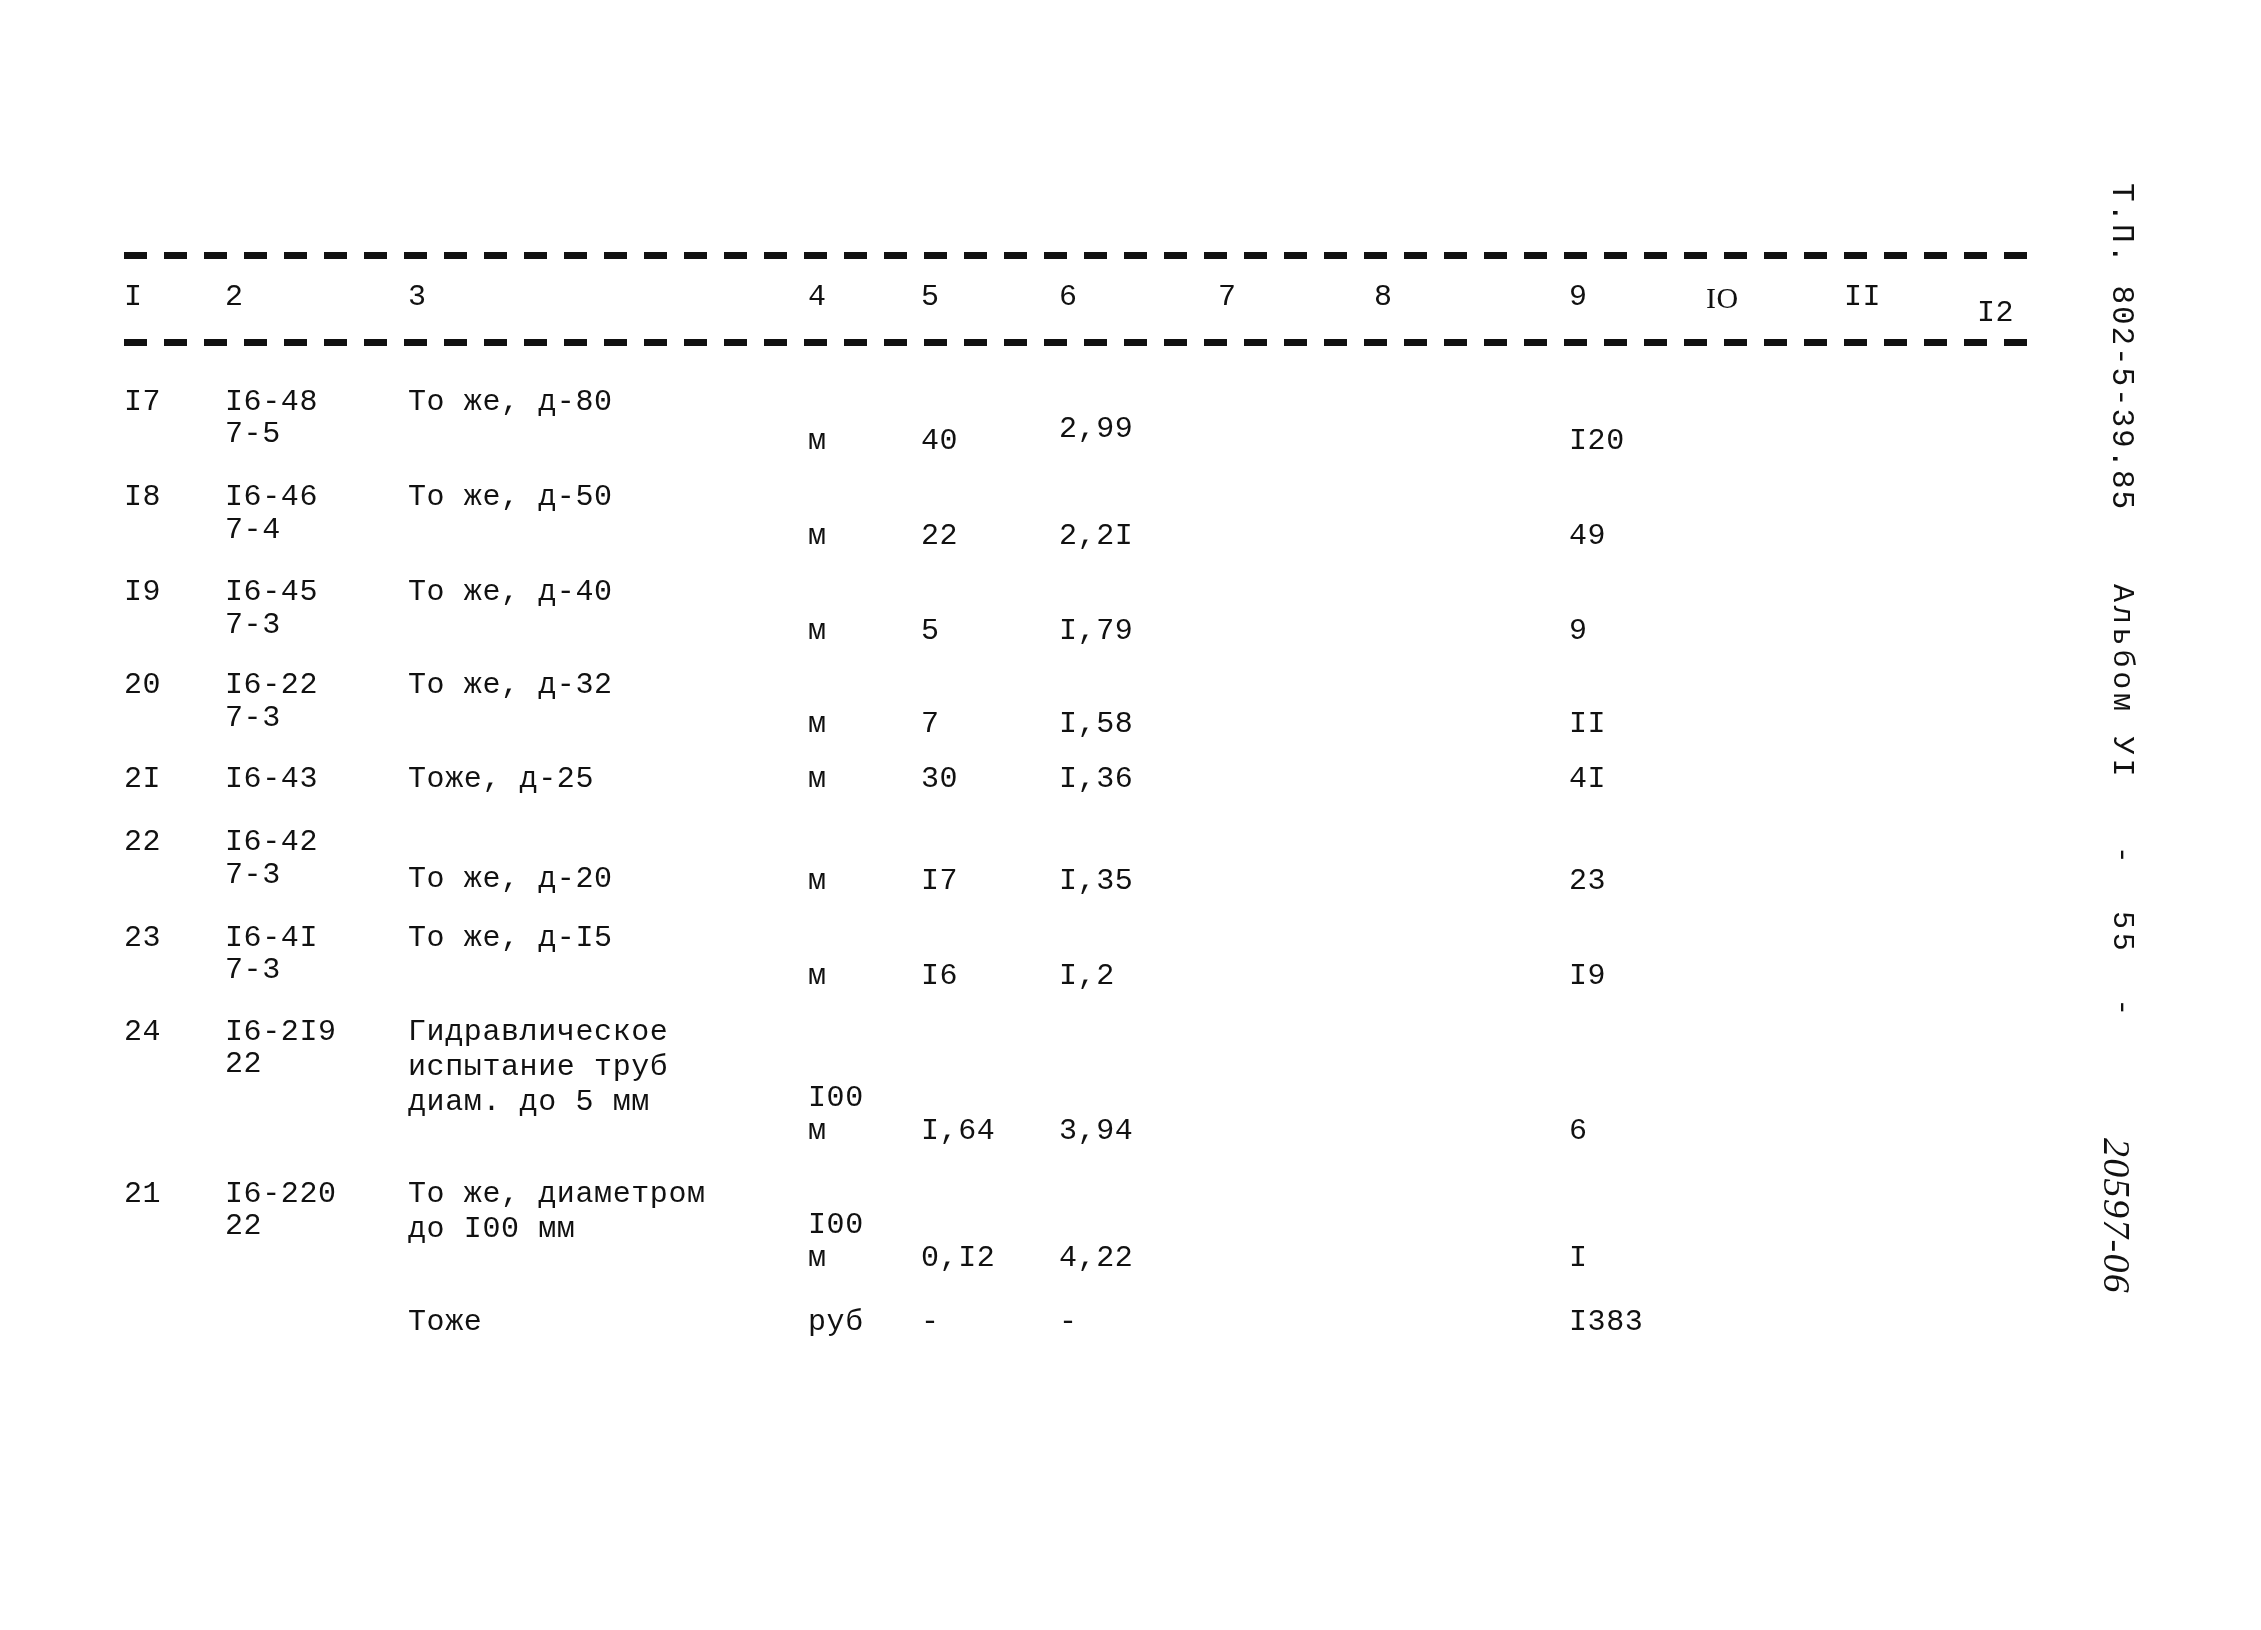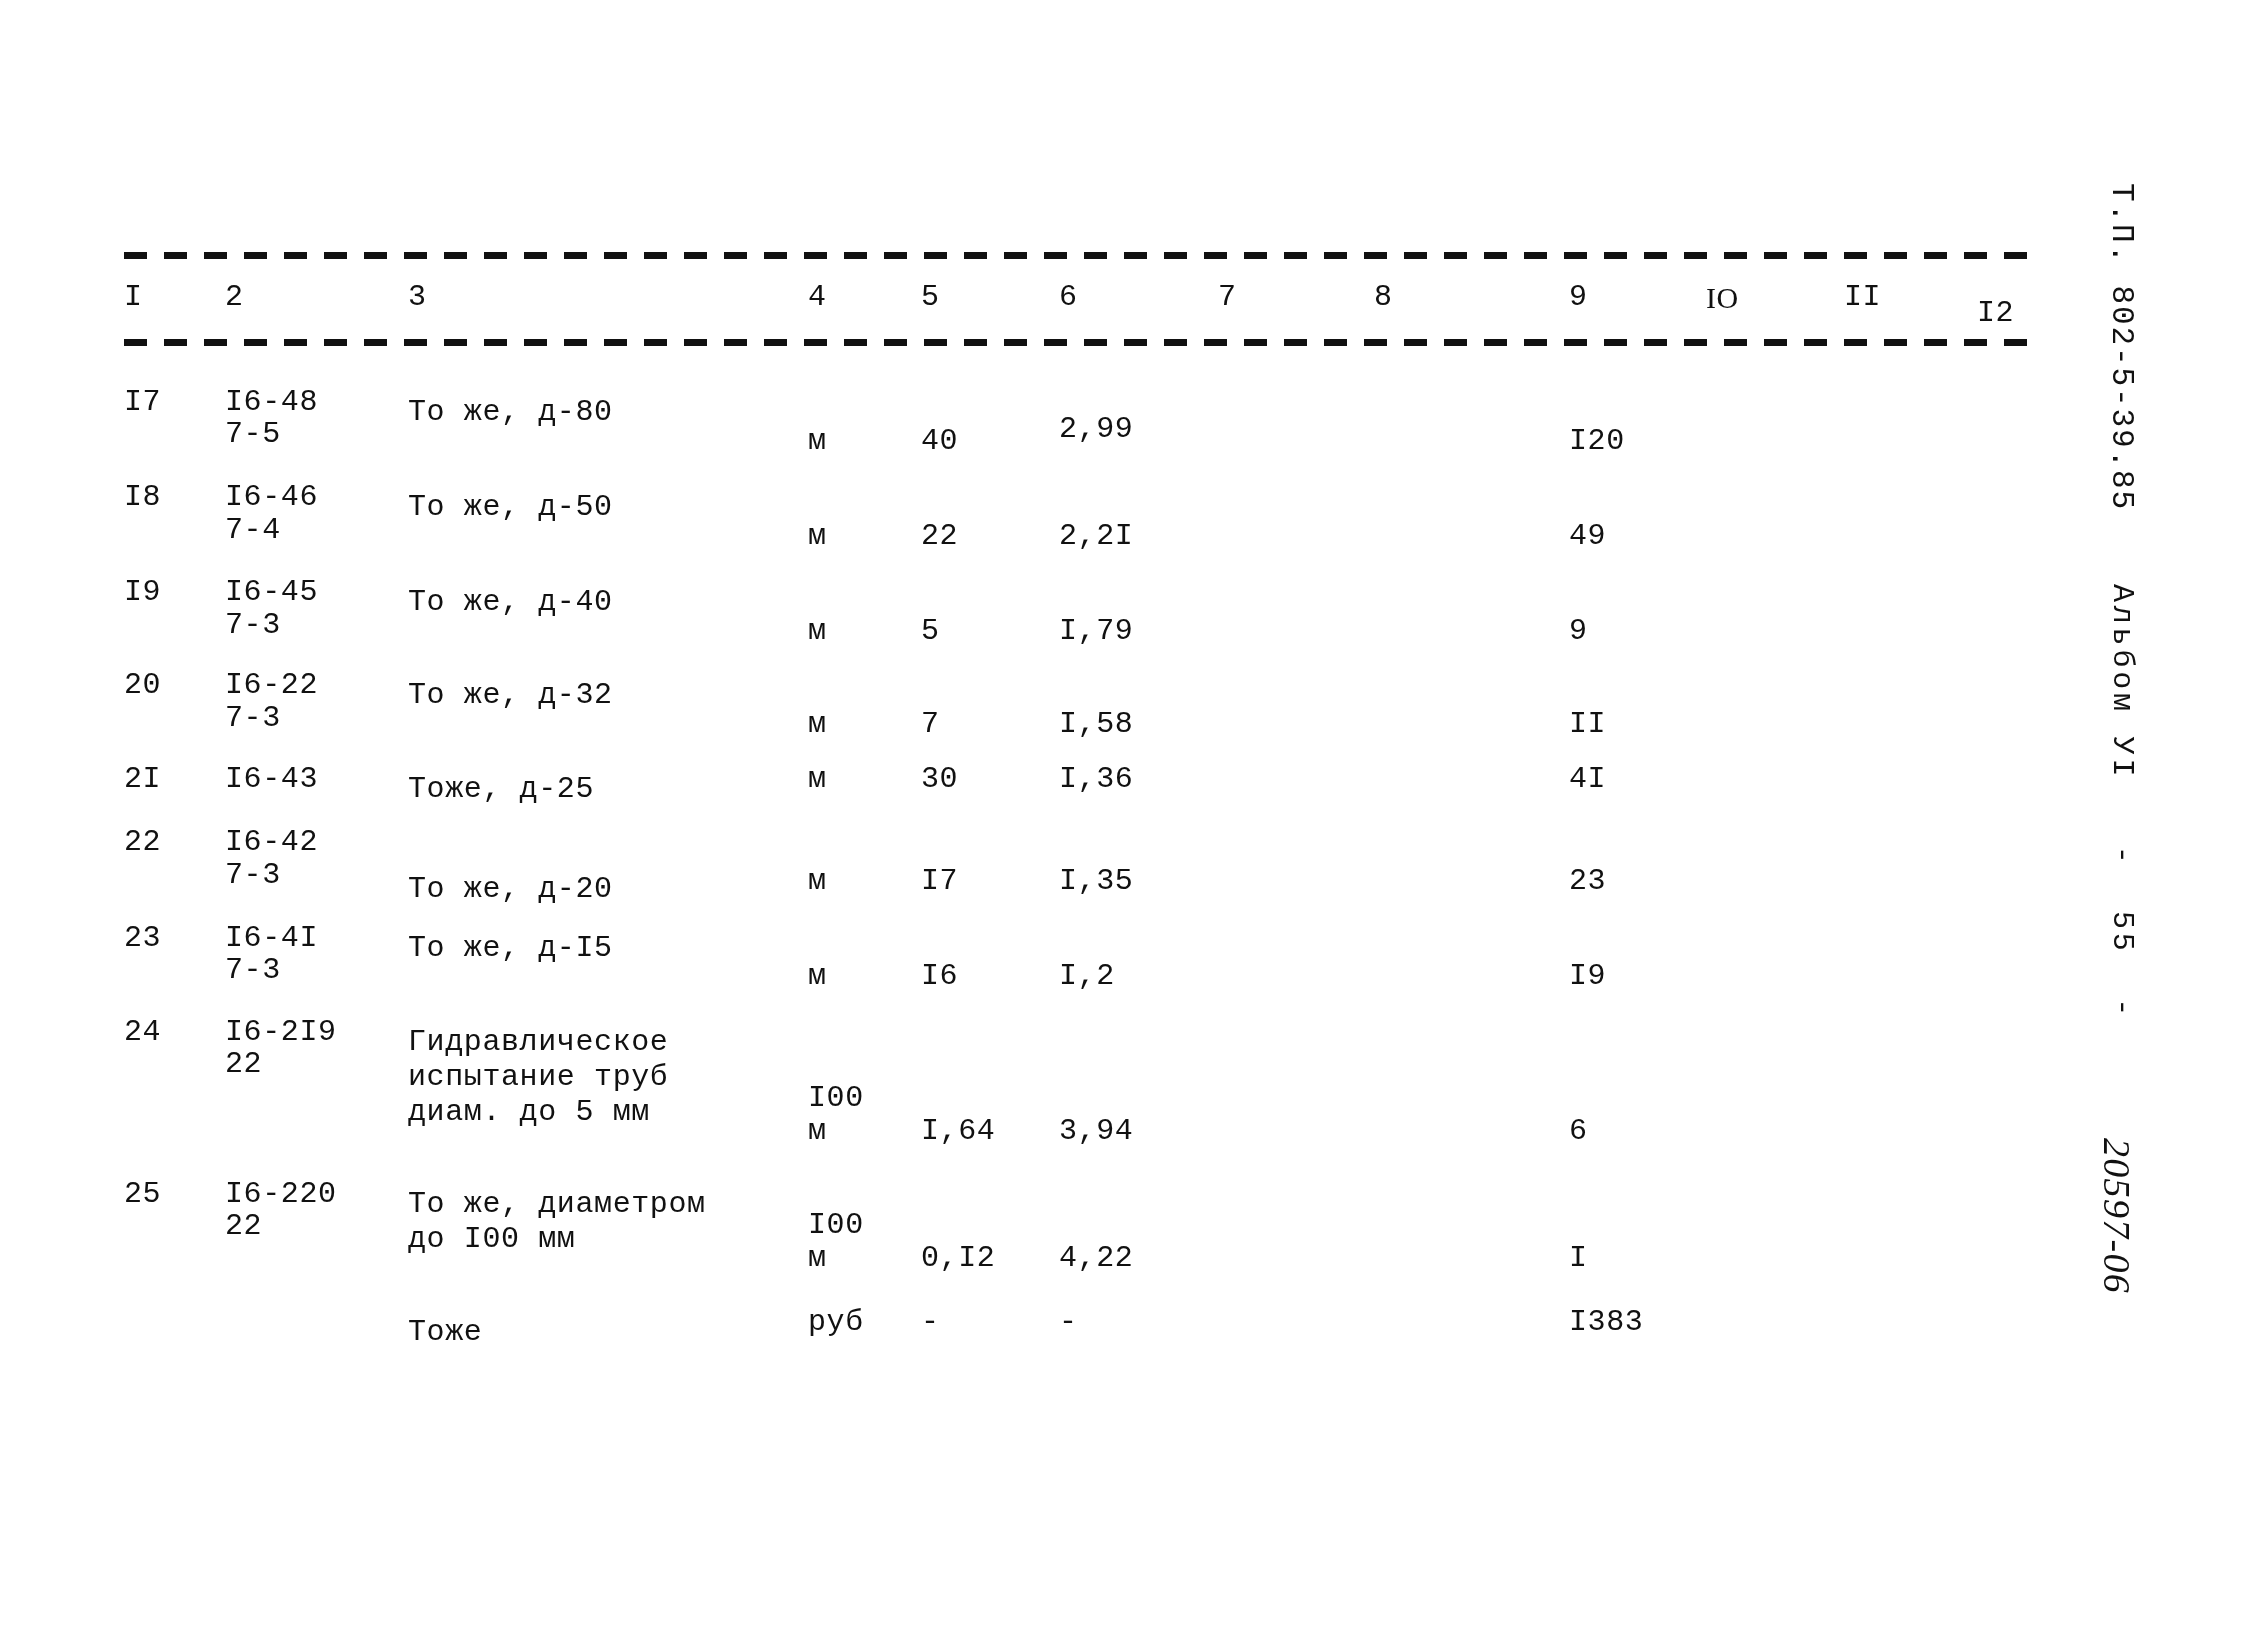--- a/index.html
+++ b/index.html
@@ -52,21 +52,21 @@
   .c4  { left: 808px; }
   .c5  { left: 921px; }
   .c6  { left: 1059px; }
   .c7  { left: 1218px; }
   .c8  { left: 1374px; }
   .c9  { left: 1569px; }
   .c10 { left: 1706px; font-family: Liberation Serif, serif; }
   .c11 { left: 1844px; }
   .c12 { left: 1977px; }
 
-  .desc { left: 408px; width: 377px; margin-top: 10px; }
+  .desc { left: 408px; width: 377px; }
 
   
   .margin-block {
     position: absolute;
     left: 0;
     top: 0;
     width: 100%;
     height: 100%;
     pointer-events: none;
   }
@@ -174,21 +174,21 @@
   <div class="cell c2" style="top:1049px">22</div>
   <div class="cell desc" style="top:1017px">Гидравлическое</div>
   <div class="cell desc" style="top:1052px">испытание труб</div>
   <div class="cell desc" style="top:1087px">диам. до 5 мм</div>
   <div class="cell c4" style="top:1083px">I00</div>
   <div class="cell c4" style="top:1116px">м</div>
   <div class="cell c5" style="top:1116px">I,64</div>
   <div class="cell c6" style="top:1116px">3,94</div>
   <div class="cell c9" style="top:1116px">6</div>
 
-  <div class="cell c1" style="top:1179px">25</div>
+  <div class="cell c1" style="top:1179px">21</div>
   <div class="cell c2" style="top:1179px">I6-220</div>
   <div class="cell c2" style="top:1211px">22</div>
   <div class="cell desc" style="top:1179px">То же, диаметром</div>
   <div class="cell desc" style="top:1214px">до I00 мм</div>
   <div class="cell c4" style="top:1210px">I00</div>
   <div class="cell c4" style="top:1243px">м</div>
   <div class="cell c5" style="top:1243px">0,I2</div>
   <div class="cell c6" style="top:1243px">4,22</div>
   <div class="cell c9" style="top:1243px">I</div>
 

